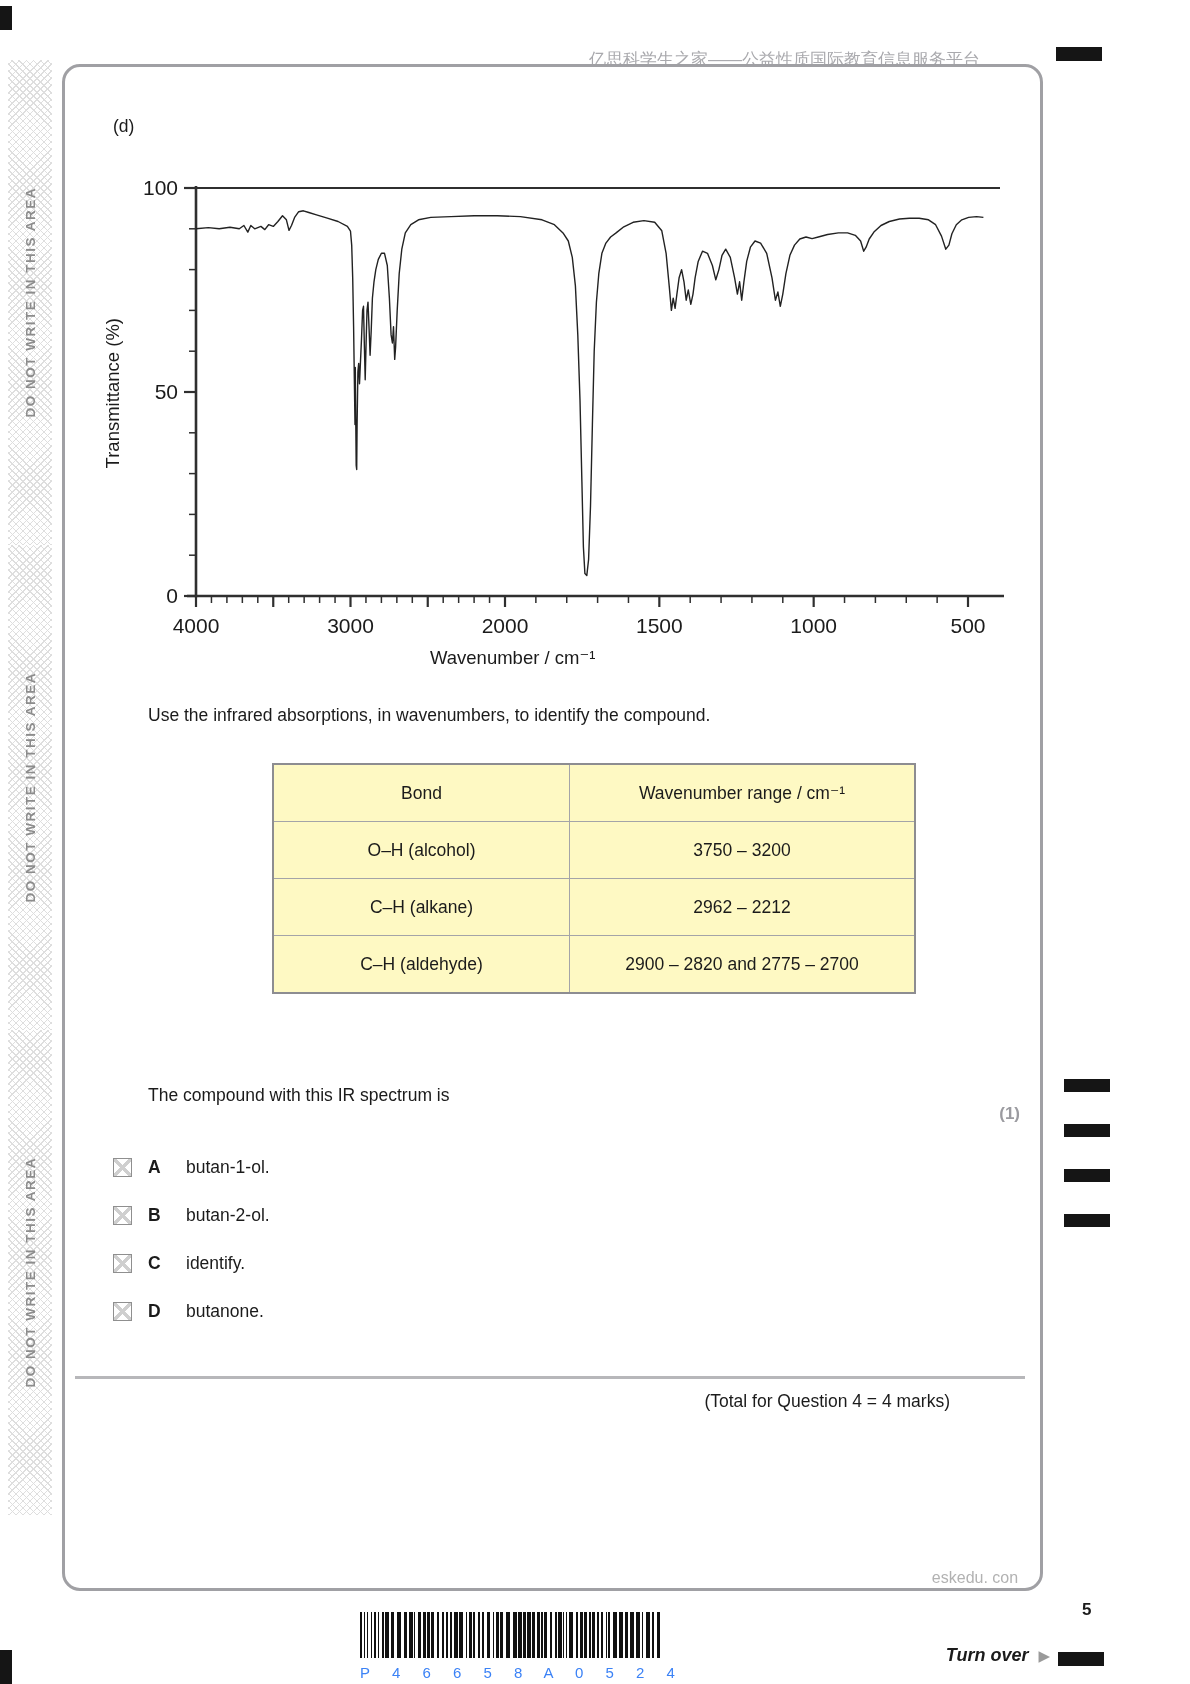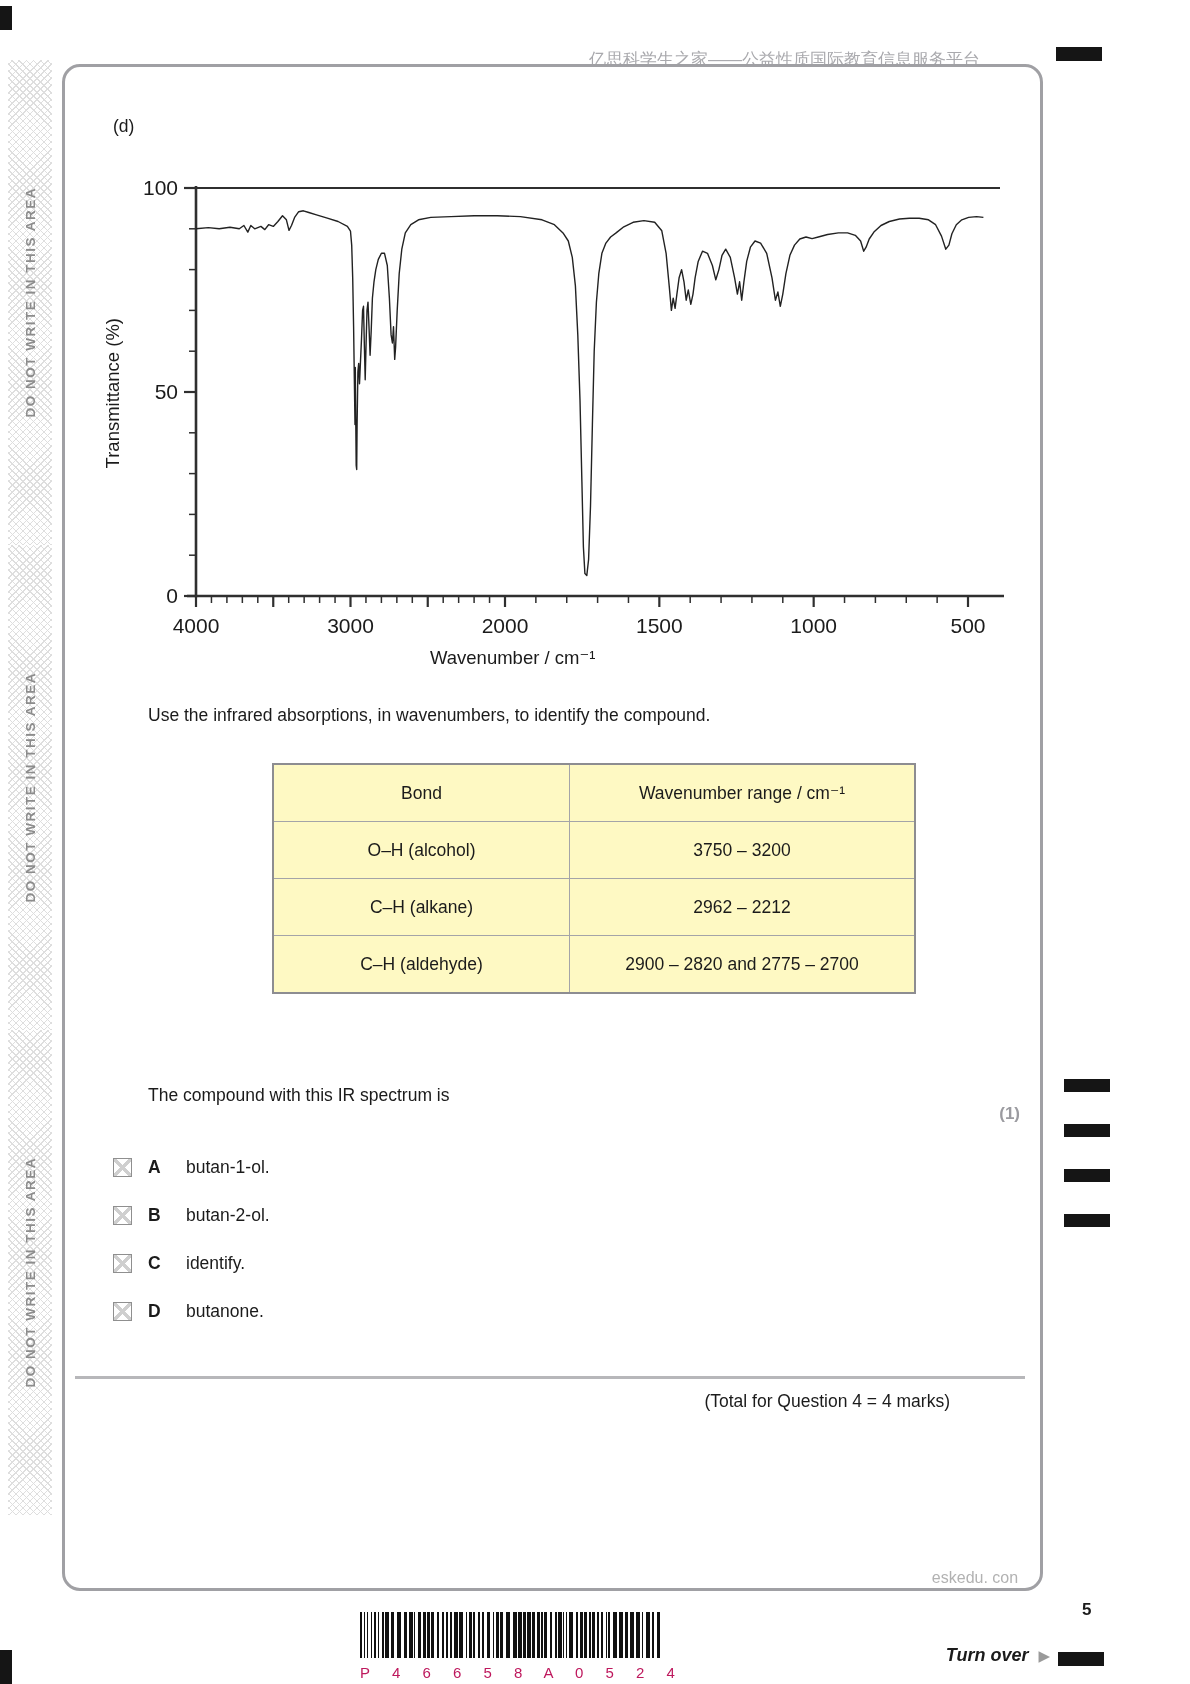--- a/index.html
+++ b/index.html
@@ -43,21 +43,21 @@
              font-size:17.5px;font-weight:normal;margin-top:40px;}
   .rule{position:absolute;left:75px;top:1376px;width:950px;height:2.5px;background:#b7b7ba;}
   .wm{position:absolute;left:880px;top:1569px;width:190px;text-align:center;
       font-size:16px;color:#b2b2b2;}
   .pagenum{position:absolute;left:1082px;top:1600px;font-size:17px;font-weight:bold;}
   .turnover{position:absolute;left:880px;top:1645px;width:170px;text-align:right;
             font-size:18px;font-weight:bold;font-style:italic;}
   .turnover .arr{font-style:normal;color:#9a9a9a;font-size:15px;margin-left:10px;}
   .barcode{position:absolute;left:360px;top:1612px;width:300px;}
   .barcode .bctext{margin-top:2px;text-align:center;font-size:15px;letter-spacing:9px;
-                   white-space:pre;color:#be185d;}
+                   white-space:pre;color:#3b82f6;}
   svg text{font-family:"Liberation Sans","DejaVu Sans",sans-serif;fill:#1b1b1b;}
 </style>
 </head>
 <body>
 
 <div class="page">
 
   <div class="regmark" style="left:0;top:6px;width:12px;height:24px"></div>
   <div class="regmark" style="left:0;top:1650px;width:12px;height:34px"></div>
   <div class="regmark" style="left:1056px;top:47px;width:46px;height:14px"></div>

